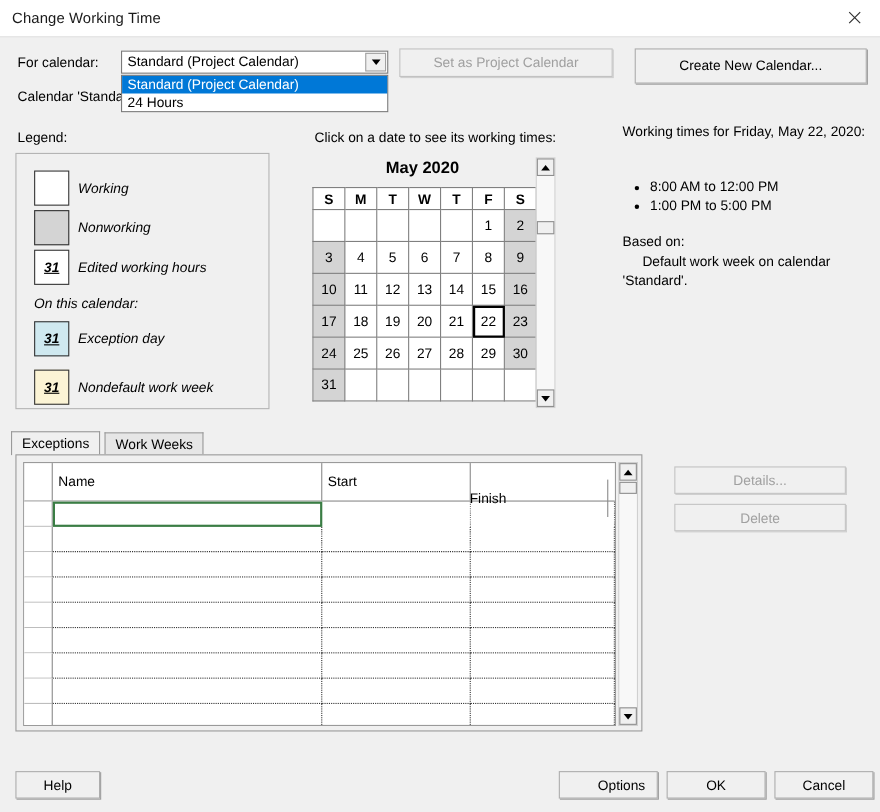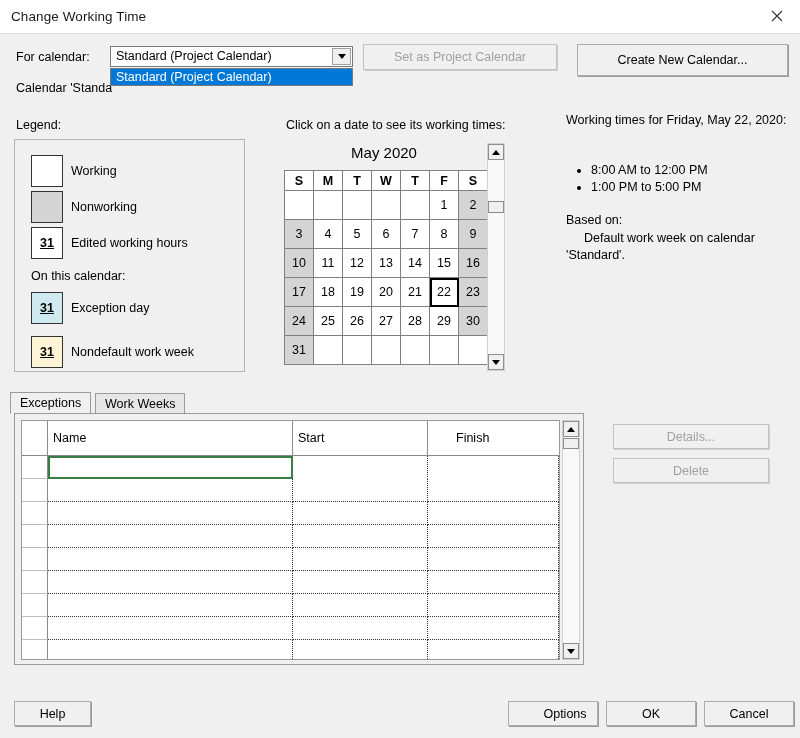--- a/index.html
+++ b/index.html
@@ -120,20 +120,21 @@
   }
 
   
   #legend-box {
     position: absolute;
     left: 14px; top: 139px;
     width: 231px; height: 233px;
     border: 1px solid #b4b4b4;
     box-sizing: border-box;
     background: #f0f0f0;
+    font-style: italic;
   }
   .lg-swatch {
     position: absolute;
     width: 32px; height: 32px;
     border: 1px solid #333;
     box-sizing: border-box;
     display: flex; align-items: center; justify-content: center;
     font-size: 12.5px; font-weight: bold;
   }
   .lg-swatch u { text-decoration: underline; }
@@ -145,21 +146,21 @@
   }
 
   
   #cal-hint { left: 286px; top: 118px; }
   #cal-month {
     position: absolute;
     left: 286px; top: 144px;
     width: 196px;
     text-align: center;
     font-size: 15px;
-    font-weight: normal;
+    font-weight: bold;
   }
   #cal-grid {
     position: absolute;
     left: 284px; top: 170px;
     border-collapse: collapse;
     background: #fff;
     table-layout: fixed;
   }
   #cal-grid td, #cal-grid th {
     width: 29px; height: 29px;
@@ -323,20 +324,21 @@
   <span class="val">Standard (Project Calendar)</span>
   <span class="arrowbox">
       <i></i>
     </span>
 </div>
 
 <div class="lbl" style="left:16px; top:81px;">Calendar 'Standa</div>
 
 <div id="combo-list">
     <div class="opt sel">Standard (Project Calendar)</div>
+    <div class="opt">24 Hours</div>
   </div>
 
 <div class="btn disabled" style="left:363px; top:44px; width:194px; height:26px;text-align:center;">Set as Project Calendar</div>
 
 <div class="btn" style="left:577px; top:44px; width:211px; height:32px;">Create New Calendar...</div>
 
 <div class="lbl" style="left:16px; top:118px;">Legend:</div>
 
 <div id="legend-box">
     <div class="lg-swatch" style="left: 16px; top: 15px; background: rgb(255, 255, 255);"></div>
@@ -457,21 +459,21 @@
     <div class="tab active" style="left: 0px;">Exceptions</div>
     <div class="tab" style="left: 85px;">Work Weeks</div>
   </div>
 
 <div id="grid-frame">
   <div id="grid-inner">
     <div class="g-head" id="grid-head">
         <div class="cell" style="left: 0px; width: 26px;"></div>
         <div class="cell" style="left: 271px; width: 135px;">Start</div>
         <div class="cell" style="left: 26px; width: 245px;">Name</div>
-        <div class="cell" style="left: 429px; width: 131px;">Finish</div>
+        <div class="cell" style="left: 400px; width: 131px; margin-top: 15px;">Finish</div>
       </div>
     <div class="g-body" id="grid-body">
         <div class="g-row first" style="top: 0px;">
           <div class="rowhdr"></div>
           <div class="gcell editing" style="left: 26px; width: 245px;"></div>
           <div class="gcell" style="left: 271px; width: 135px;"></div>
           <div class="gcell" style="left: 406px; width: 131px;"></div>
         </div>
         <div class="g-row" style="top: 23px;">
           <div class="rowhdr"></div>

